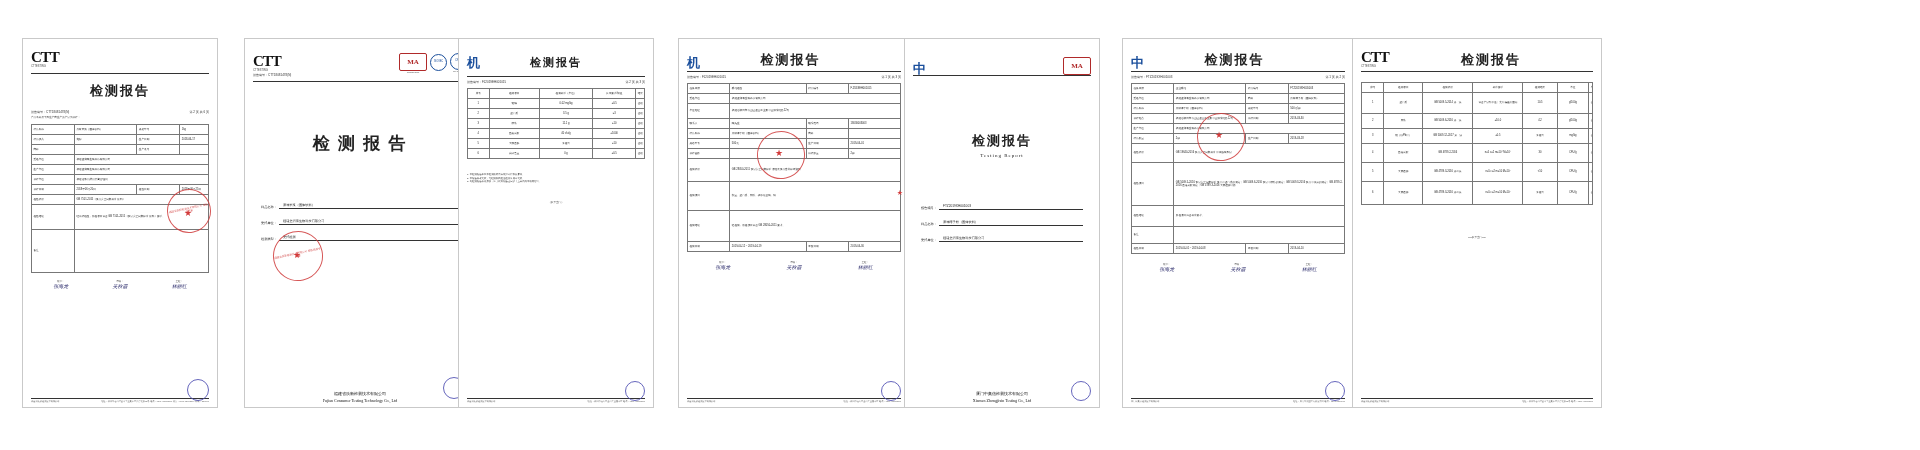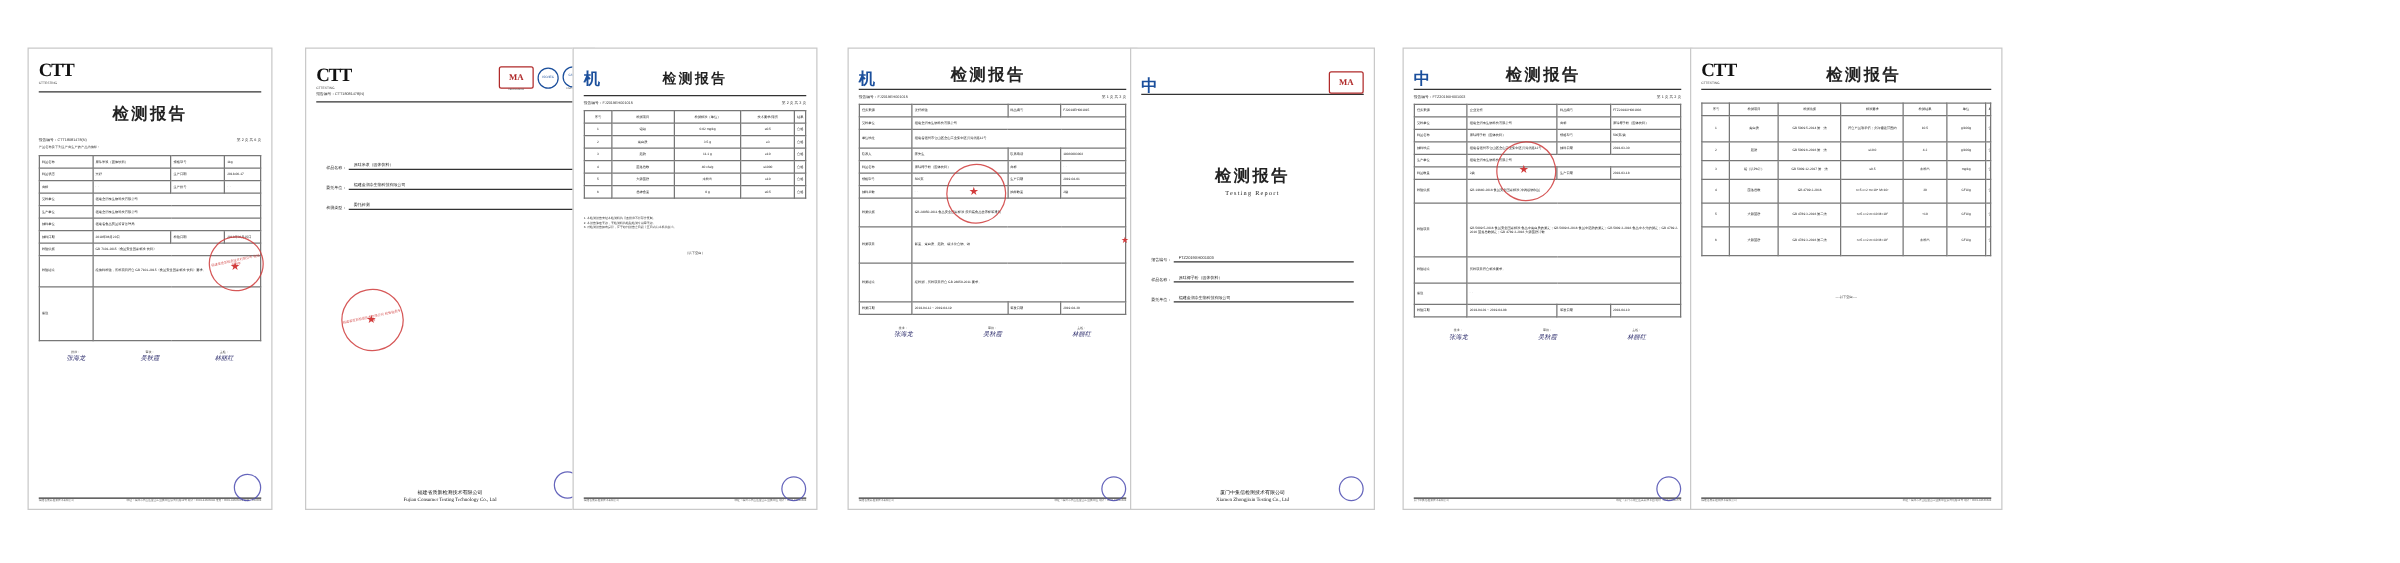--- a/index.html
+++ b/index.html
@@ -361,20 +361,21 @@
             </div>
           <div class="micro" style="font-size:1.9px">CNAS L1234</div>
         </div>
       </div>
     </div>
     <div class="meta-line" style="padding-top:0">
       <span><span>报告编号：</span><span>CTT18081478(N)</span></span>
     </div>
     <div class="rule"></div>
 
+    <div class="title-cn t-lg" style="margin-top:50px;">检 测 报 告</div>
 
     <div class="fld" style="margin-top:48px;">
       <span class="k">样品名称：</span>
       <span class="v">原味米浆（固体饮料）</span>
     </div>
     <div class="fld">
       <span class="k">委托单位：</span>
       <span class="v">福建金润泰生物科技有限公司</span>
     </div>
     <div class="fld">

